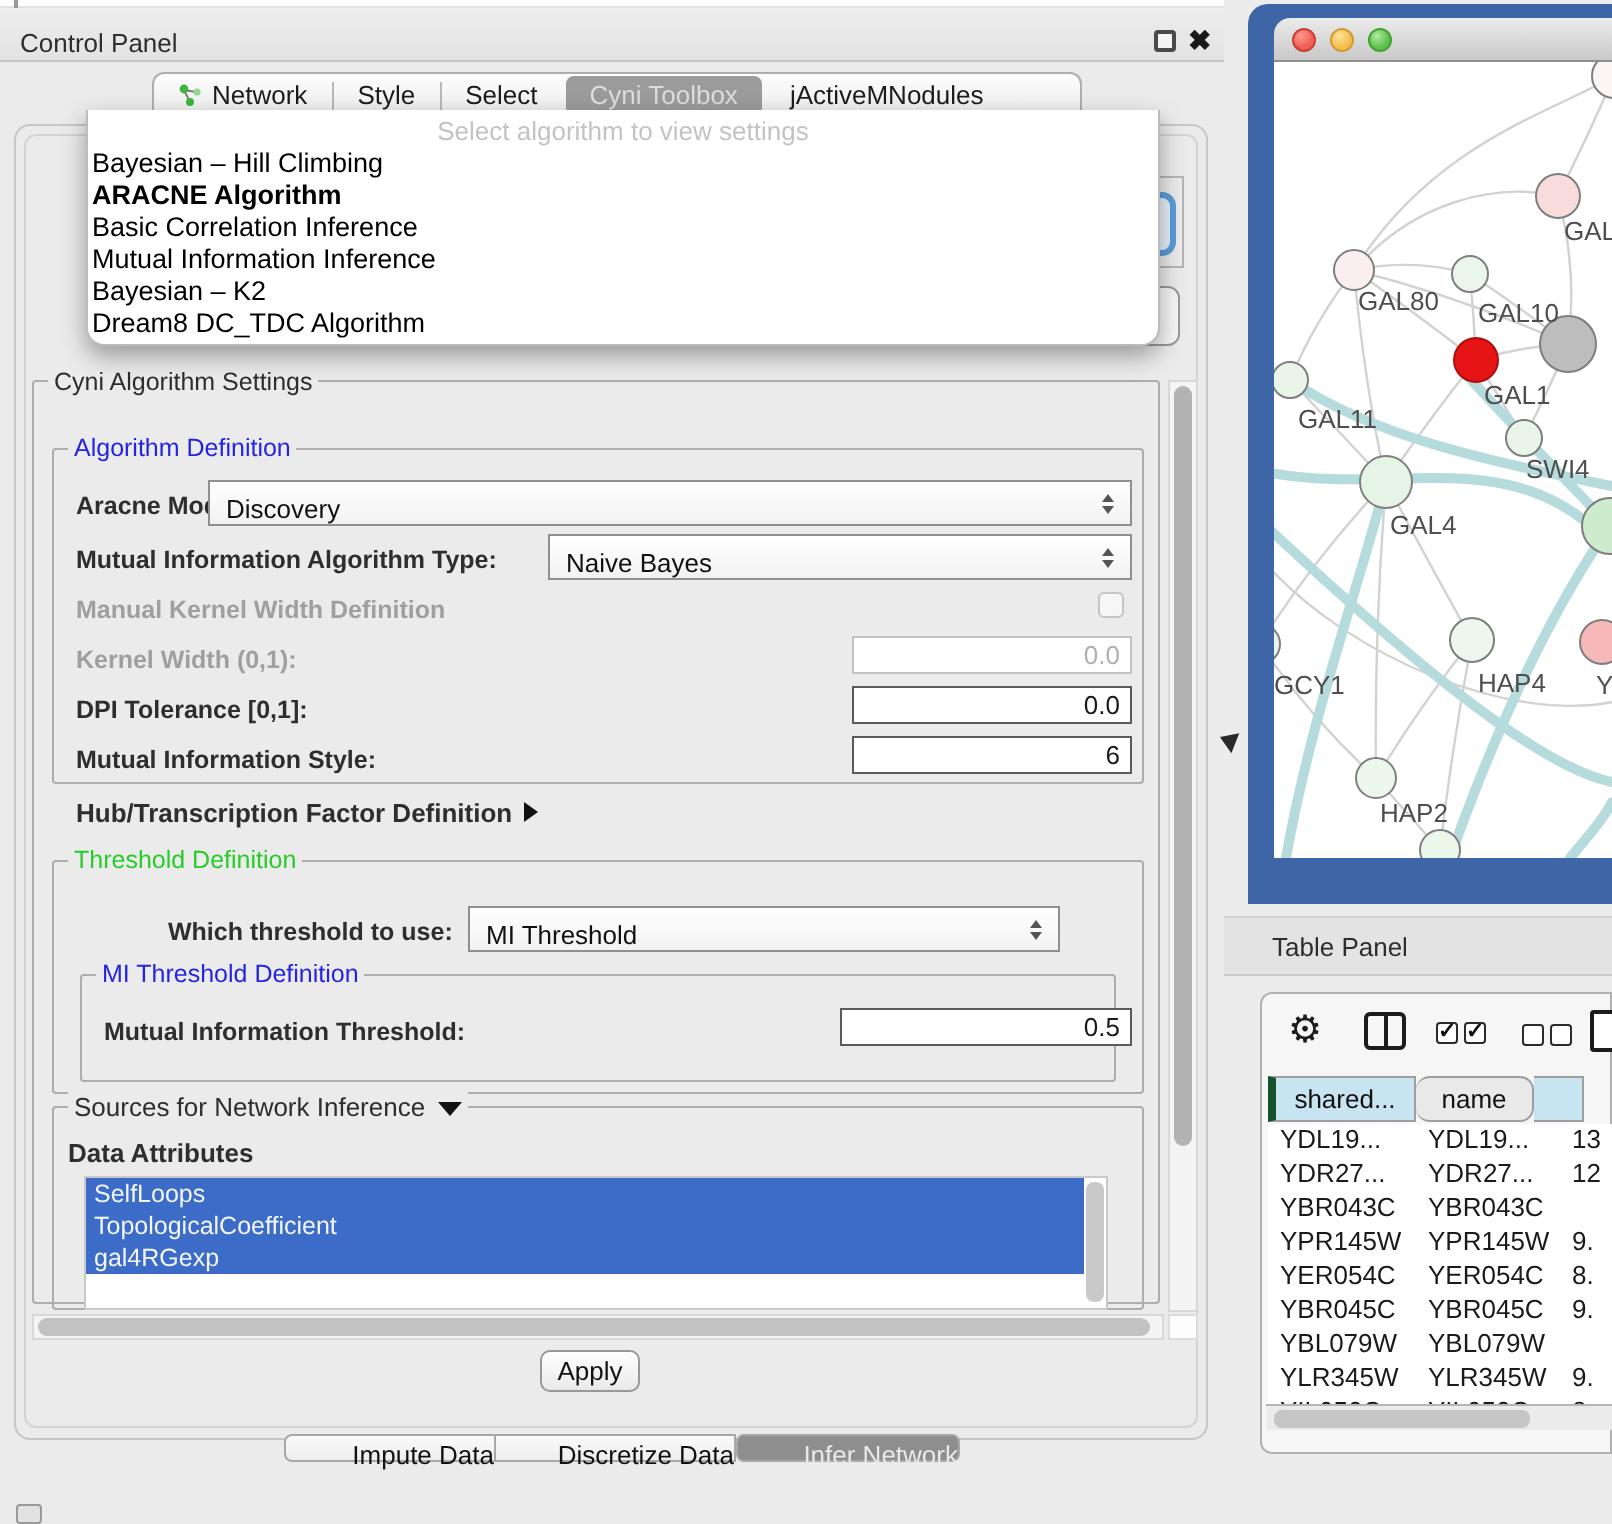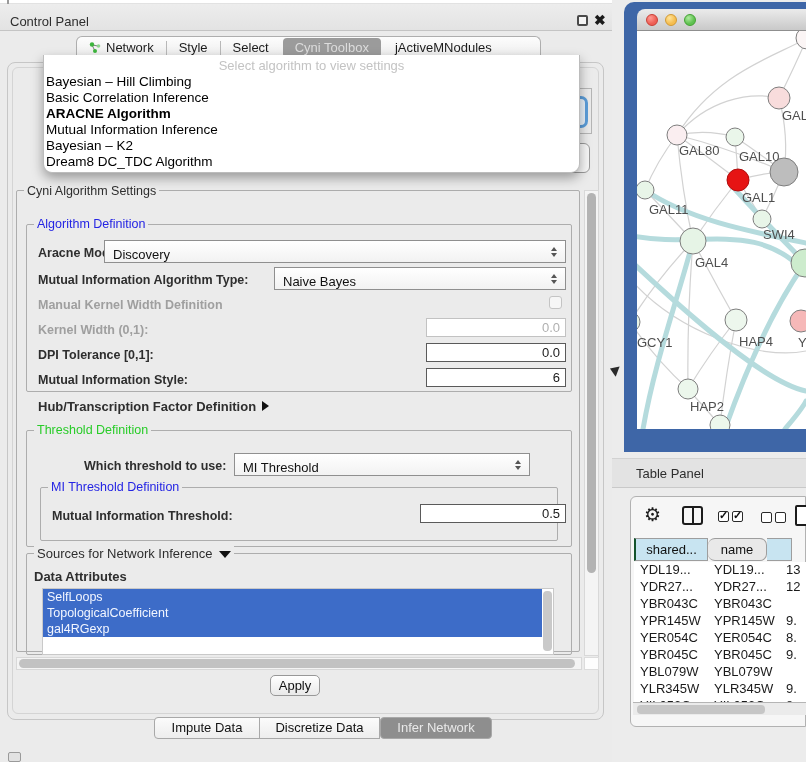--- a/index.html
+++ b/index.html
@@ -67,22 +67,22 @@
   #v-scroll-track { left:584px; top:190px; width:15px; height:466px; background:#f4f4f4; border:1px solid #d8d8d8; z-index:2; }
   #v-scroll-thumb { left:2px; top:2px; width:9px; height:380px; background:#b3b3b3; border-radius:5px; position:absolute; }
   #h-scroll-track { left:16px; top:657px; width:566px; height:13px; background:#f4f4f4; border:1px solid #d8d8d8; z-index:2; }
   #h-scroll-thumb { left:2px; top:1px; width:556px; height:9px; background:#c2c2c2; border-radius:5px; position:absolute; }
   #scroll-corner { left:584px; top:657px; width:15px; height:13px; background:#fdfdfd; border:1px solid #dcdcdc; z-index:2; }
 
   #apply-btn { left:270px; top:675px; width:50px; height:21px; border:1px solid #989898; border-radius:5px;
                background:linear-gradient(#ffffff,#e9e9e9); font-size:13px; color:#111; text-align:center; line-height:19px; }
 
   
-  .btab { top:717px; height:22px; border:1px solid #a8a8a8; background:linear-gradient(#fbfbfb,#ededed);
-          font-size:13px; color:#111; text-align:center; line-height:20px; z-index:3;margin-left:12px; }
+  .btab { top:717px; height:14px; border:1px solid #a8a8a8; background:linear-gradient(#fbfbfb,#ededed);
+          font-size:13px; color:#111; text-align:right; line-height:20px; z-index:3; }
   .btab.selected { background:#8e8e8e; color:#e9e9e9; border-radius:4px; }
   #btab-1 { left:142px; width:106px; border-radius:4px 0 0 4px; }
   #btab-2 { left:247px; width:121px; }
   #btab-3 { left:368px; width:112px; }
   #bl-icon { left:8px; top:752px; width:13px; height:10px; border:1px solid #9a9a9a; background:#e2e2e2; border-radius:2px; }
 
   
   #right-bg { left:612px; top:0; width:194px; height:762px; background:#ececec; }
   #net-frame { left:624px; top:2px; width:182px; height:450px; background:#3e66a7; border-radius:10px 0 0 0; }
   #net-titlebar { left:637px; top:9px; width:169px; height:22px; background:linear-gradient(#ebebeb,#c9c9c9);
@@ -101,21 +101,21 @@
   #tp-split { left:682px; top:506px; width:21px; height:19px; border:2px solid #1c1c1c; border-radius:3px; }
   #tp-split:after { content:""; position:absolute; left:8px; top:0; width:2px; height:15px; background:#1c1c1c; }
   .cb { width:11px; height:11px; border:1.5px solid #2a2a2a; border-radius:2px; display:inline-block; position:relative; background:#fff; }
   .cb.checked:after { content:"✓"; position:absolute; left:0px; top:-3px; font-size:11px; font-weight:bold; color:#111; }
   #tp-checks { left:718px; top:511px; display:flex; gap:3px; }
   #tp-unchecks { left:761px; top:512px; display:flex; gap:3px; }
   #tp-doc { left:795px; top:505px; width:17px; height:21px; border:2px solid #1c1c1c; border-radius:2px; background:#fff; }
 
   #tp-header { left:634px; top:538px; width:172px; height:23px; display:flex; }
   .th { border:1px solid #9e9e9e; border-left:none; font-size:13px; color:#111; text-align:center; line-height:21px; }
-  .th:first-child { border-left:2px solid #14532d; }
+  .th:first-child { border-left:4px solid #14532d; }
   .th.hl { background:#c8e4f1; }
   .th.norm { background:#e9e9e9; }
   #tp-rows { left:634px; top:562px; width:172px; height:140px; overflow:hidden; background:#fff; }
   .tr { height:17px; display:flex; font-size:13px; color:#1a1a1a; }
   .td { white-space:nowrap; overflow:hidden; }
   .td1 { width:74px; padding-left:6px; }
   .td2 { width:73px; padding-left:6px; }
   .td3 { width:25px; padding-left:5px; }
   #tp-hscroll { left:633px; top:702px; width:173px; height:13px; background:#ebebeb; border-top:1px solid #b5b5b5; }
   #tp-hthumb { position:absolute; left:4px; top:2px; width:128px; height:9px; background:#c6c6c6; border-radius:4px; }
@@ -172,22 +172,22 @@
 <div class="abs" id="inner-panel"></div>
 
 <div class="abs" id="peek-group"></div>
 <div class="abs" id="peek-blue-btn"></div>
 <div class="abs" id="peek-combo"></div>
 
 <div class="abs" id="algo-dropdown">
   <div id="algo-placeholder">Select algorithm to view settings</div>
   <div style="margin-top:1px;">
     <div class="algo-item">Bayesian – Hill Climbing</div>
+    <div class="algo-item sel">ARACNE Algorithm</div>
     <div class="algo-item">Basic Correlation Inference</div>
-    <div class="algo-item sel">ARACNE Algorithm</div>
     <div class="algo-item">Mutual Information Inference</div>
     <div class="algo-item">Bayesian – K2</div>
     <div class="algo-item">Dream8 DC_TDC Algorithm</div>
   </div>
 </div>
 
 <div class="abs groupbox" style="left:16px; top:190px; width:564px; height:462px;"></div>
 <div class="abs grouplabel plain" style="left:24px; top:184px;">Cyni Algorithm Settings</div>
 
 <div class="abs groupbox" style="left:26px; top:224px; width:546px; height:168px;"></div>

